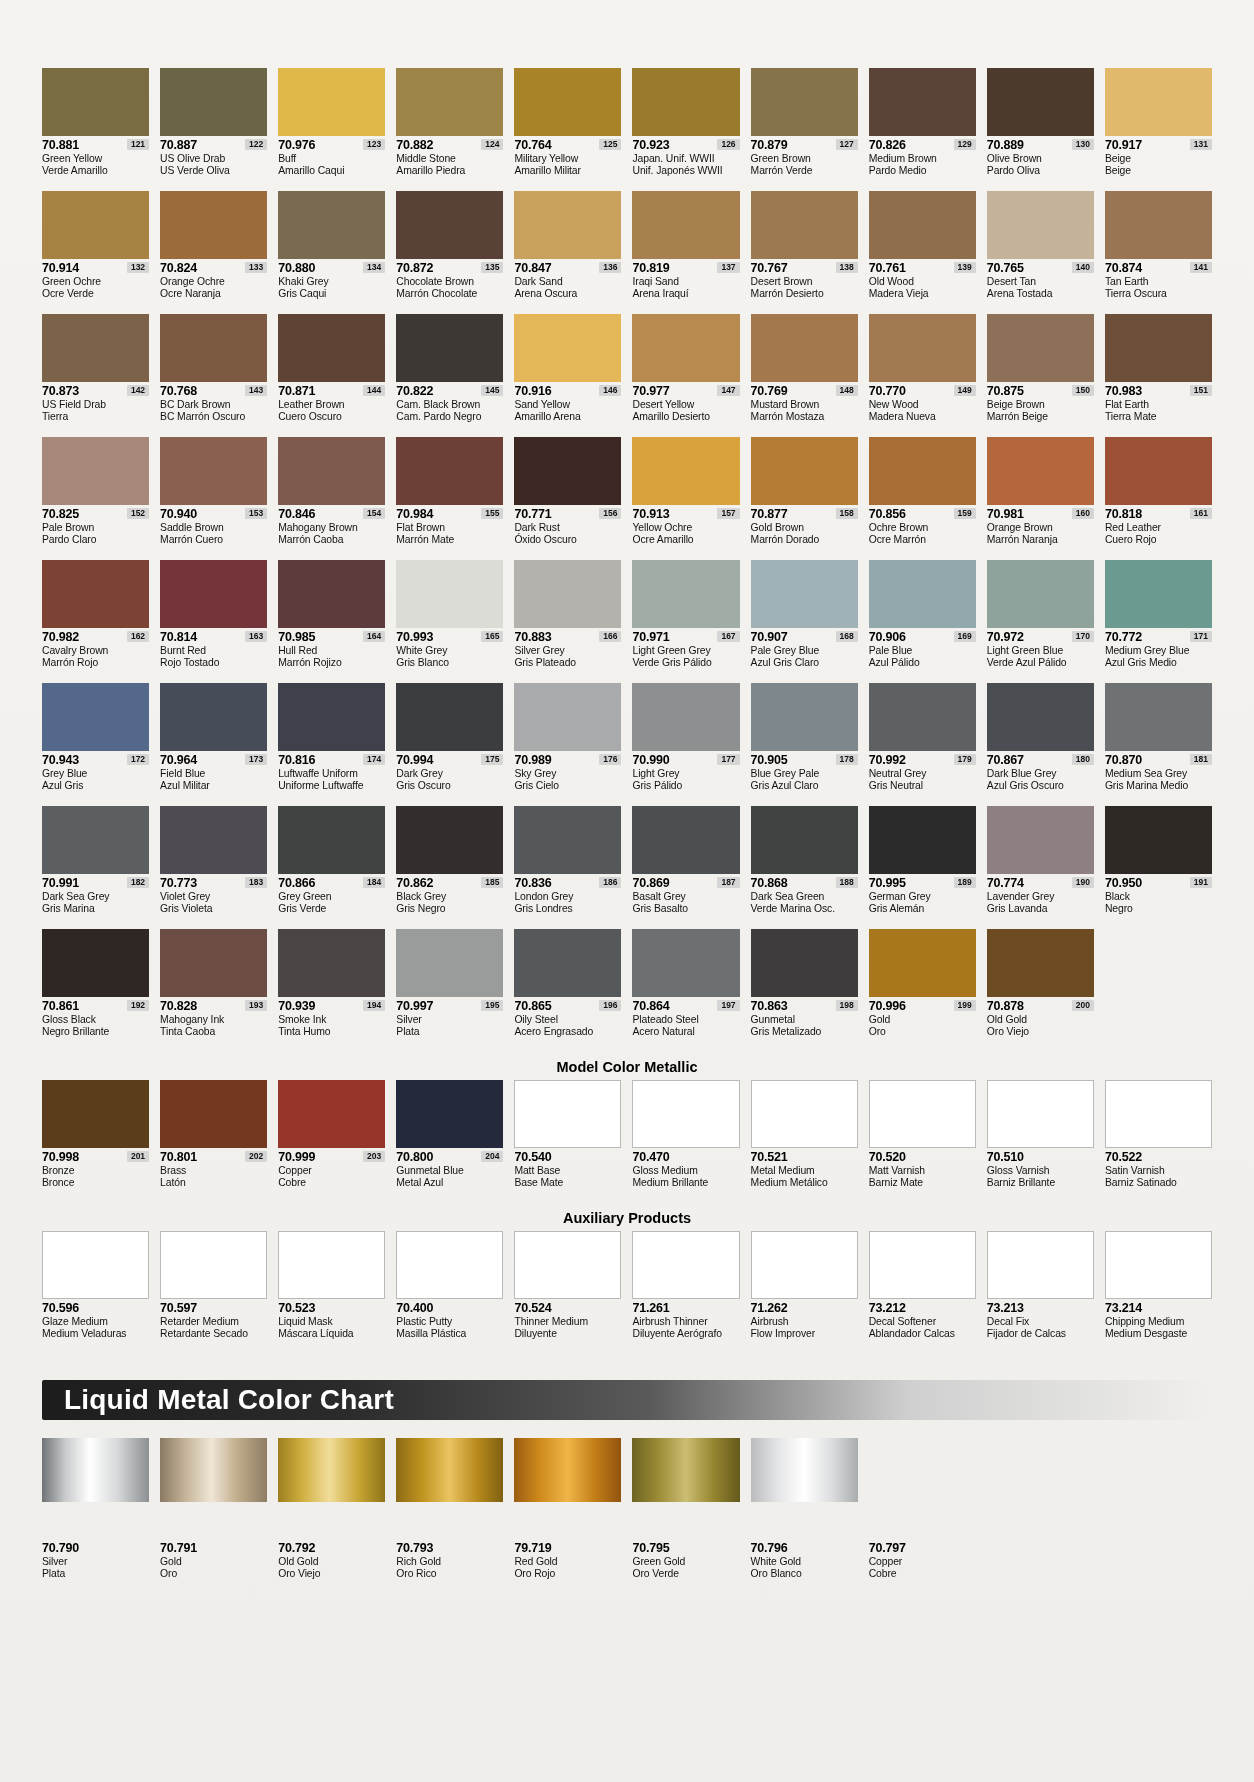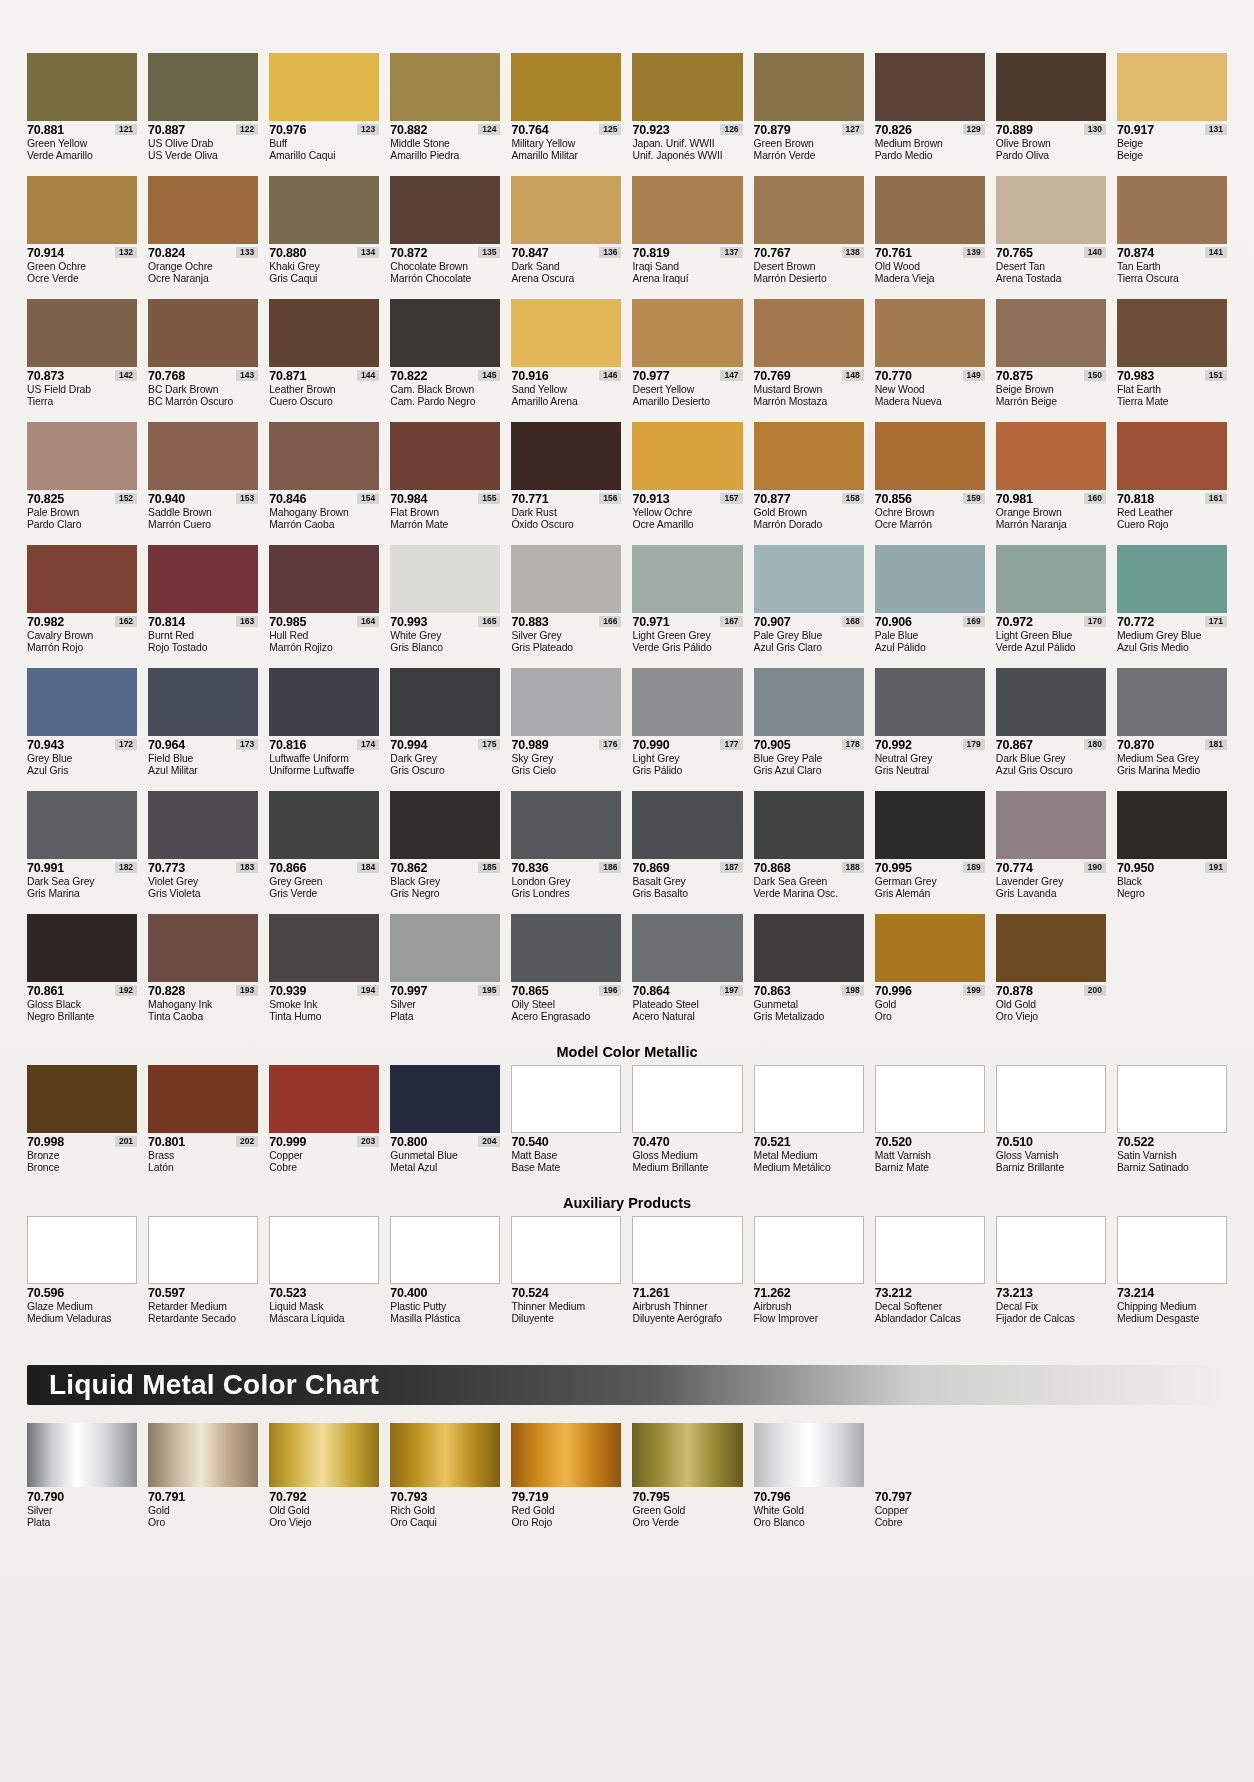--- a/index.html
+++ b/index.html
@@ -9,21 +9,21 @@
     font-family:"Liberation Sans", sans-serif;
     color:#111;
     -webkit-font-smoothing:antialiased;
   }
   .page{
     width:1254px;
     min-height:1782px;
     position:relative;
     background:
       linear-gradient(180deg,#f4f3f0 0%, #efeeea 100%);
-    padding:1px;
+    padding:16px;
     box-sizing:border-box;
   }
   .grid{
     display:grid;
     grid-template-columns:repeat(10, 1fr);
     column-gap:11px;
     row-gap:0px;
     padding:0 26px;
     box-sizing:border-box;
   }
@@ -100,21 +100,21 @@
     display:grid;
     grid-template-columns:repeat(10, 1fr);
     column-gap:11px;
     padding:18px 26px 20px 26px;
     box-sizing:border-box;
   }
   .metal-swatch{
     height:64px;
     width:100%;
   }
-  .metal-meta{padding-top:4px;}
+  .metal-meta{padding-top:4px;margin-top:36px;}
   .top-space{height:52px;}
 </style>
 </head>
 <body>
 
 <div class="page">
 
   <div class="top-space"></div>
 
   <div class="grid" id="color-grid">
@@ -1024,21 +1024,21 @@
           <div class="code">70.792</div>
           <span class="n1">Old Gold</span>
           <span class="n2">Oro Viejo</span>
         </div>
       </div>
       <div class="cell">
         <div class="metal-swatch" style="background: linear-gradient(90deg, rgb(141, 106, 21) 0%, rgb(192, 148, 31) 25%, rgb(233, 196, 97) 50%, rgb(184, 138, 29) 76%, rgb(126, 95, 18) 100%);"></div>
         <div class="meta metal-meta">
           <div class="code">70.793</div>
           <span class="n1">Rich Gold</span>
-          <span class="n2">Oro Caqui</span>
+          <span class="n2">Oro Rico</span>
         </div>
       </div>
       <div class="cell">
         <div class="metal-swatch" style="background: linear-gradient(90deg, rgb(154, 92, 17) 0%, rgb(207, 138, 28) 24%, rgb(238, 181, 72) 50%, rgb(197, 127, 24) 75%, rgb(144, 84, 15) 100%);"></div>
         <div class="meta metal-meta">
           <div class="code">79.719</div>
           <span class="n1">Red Gold</span>
           <span class="n2">Oro Rojo</span>
         </div>
       </div>

